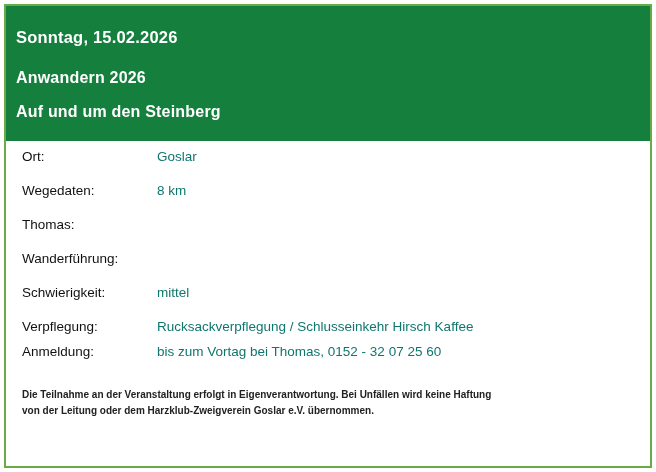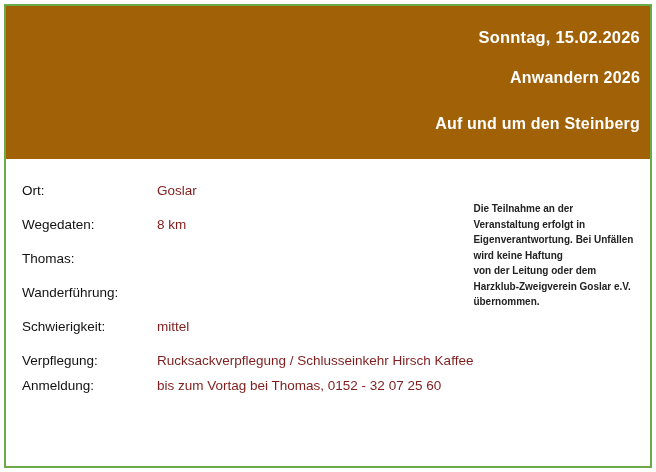--- a/index.html
+++ b/index.html
@@ -20,57 +20,58 @@
     width: 648px;
     height: 464px;
     box-sizing: border-box;
     border: 2px solid #6aaa48;
     background: #ffffff;
     display: flex;
     flex-direction: column;
     overflow: hidden;
   }
   .header {
-    background: #a16207;
+    background: #15803d;
     color: #ffffff;
-    padding: 16px 10px 24px 10px;
-    text-align: right;
+    padding: 16px 10px 18px 10px;
+    text-align: left;
     flex: 0 0 auto;
   }
   .header .line {
     font-weight: bold;
     letter-spacing: 0.2px;
   }
   .header .l1 { font-size: 16.5px; margin: 6px 0 0 0; }
   .header .l2 { font-size: 16px; margin: 22px 0 0 0; }
-  .header .l3 { font-size: 16px; margin: 28px 0 2px 0; }
+  .header .l3 { font-size: 16px; margin: 16px 0 2px 0; }
 
   .body {
     flex: 1 1 auto;
-    padding: 24px 16px 8px 16px;
+    padding: 8px 16px 8px 16px;
     box-sizing: border-box;
     display: flex;
+    flex-direction: column;
   }
   .rows {
     flex: 0 0 auto;
   }
   .row {
     display: flex;
     align-items: baseline;
     margin-bottom: 19px;
   }
   .row .label {
     width: 135px;
     flex: 0 0 135px;
     font-size: 13.5px;
     color: #111111;
   }
   .row .value {
     font-size: 13.5px;
-    color: #7f1d1d;
+    color: #0f766e;
   }
   .row.tight {
     margin-bottom: 10px;
   }
   .note {
     margin-top: 18px;
     font-size: 10px;
     font-weight: bold;
     color: #222222;
     line-height: 1.55;

